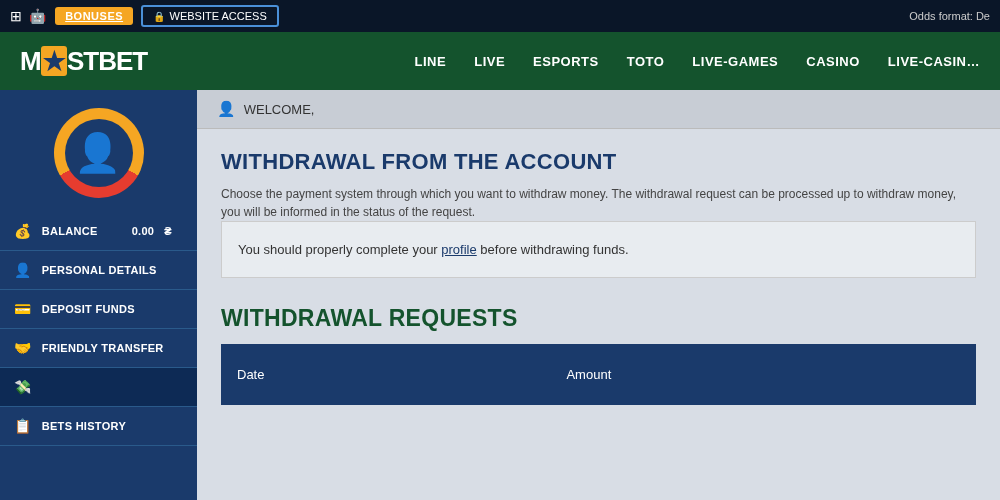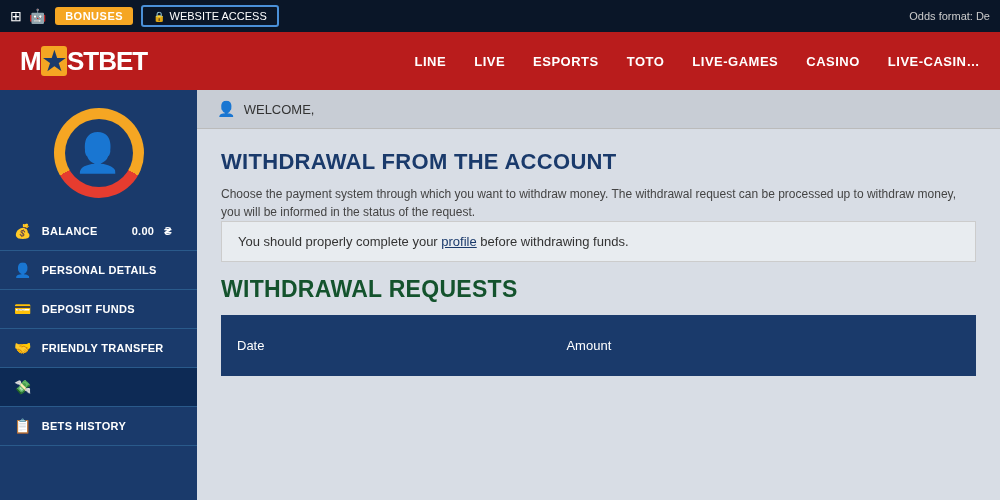--- a/index.html
+++ b/index.html
@@ -25,20 +25,21 @@
     .bonuses-btn {
       background: #f5a623;
       color: #fff;
       font-weight: bold;
       font-size: 11px;
       padding: 3px 10px;
       border-radius: 3px;
       border: none;
       cursor: pointer;
       letter-spacing: 0.5px;
+      text-decoration: underline;
     }
     .website-access-btn {
       background: transparent;
       color: #fff;
       font-size: 11px;
       padding: 3px 10px;
       border-radius: 3px;
       border: 2px solid #4a90d9;
       cursor: pointer;
       display: flex;
@@ -47,21 +48,21 @@
     }
     .lock-icon { font-size: 10px; }
     .odds-format {
       margin-left: auto;
       color: #ccc;
       font-size: 11px;
     }
 
     
     .nav-bar {
-      background: #b91c1c;
+      background: #14532d;
       display: flex;
       align-items: center;
       height: 58px;
       padding: 0 20px;
       gap: 30px;
     }
     .logo {
       font-size: 26px;
       font-weight: bold;
       color: #fff;
@@ -193,24 +194,24 @@
     }
     .page-description {
       font-size: 12px;
       color: #444;
       line-height: 1.5;
       max-width: 750px;
     }
     .info-box {
       background: #e8ecf0;
       border: 1px solid #ccc;
-      padding: 12px 16px;
+      padding: 20px 16px;
       font-size: 13px;
       color: #333;
-      margin-bottom: 14px;
+      margin-bottom: 27px;
     }
     .profile-link {
       color: #1a3a6b;
       text-decoration: underline;
       cursor: pointer;
     }
     .section-title {
       color: #14532d;
       font-size: 23px;
       font-weight: bold;

